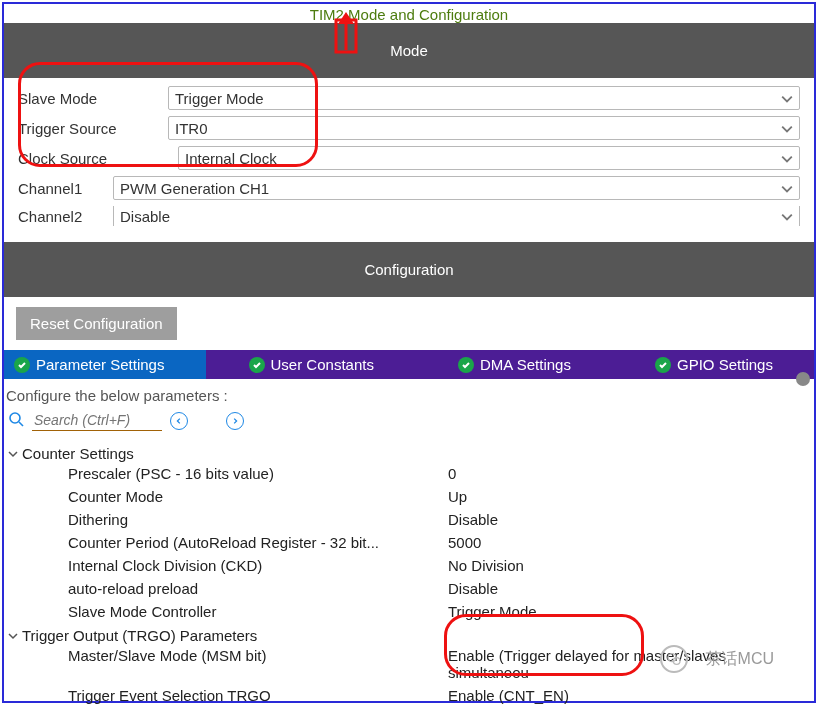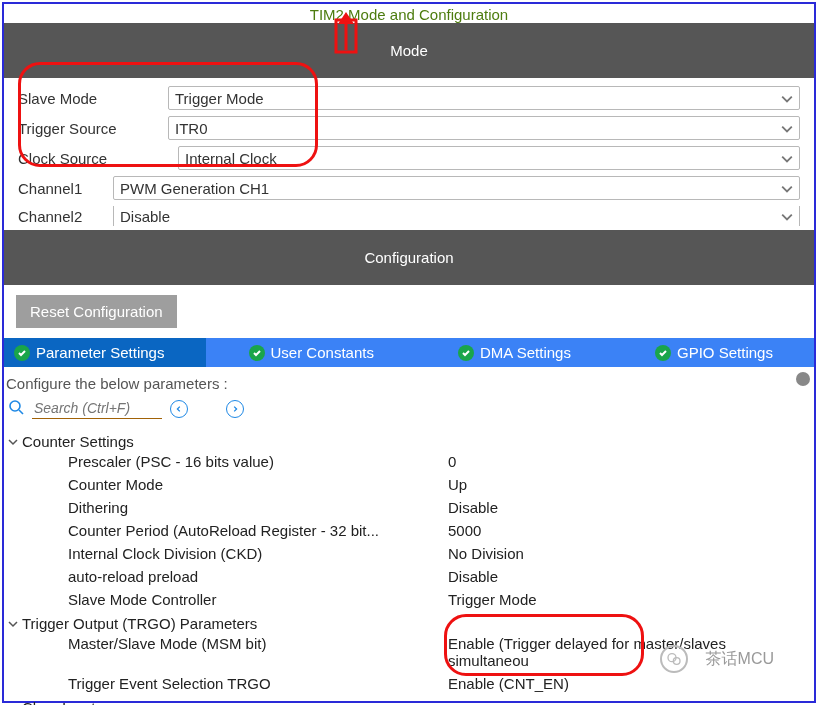--- a/index.html
+++ b/index.html
@@ -7,24 +7,24 @@
   .frame { border: 2px solid #2a2ad8; width: 814px; height: 701px; margin: 2px; position: relative; background: #fff; }
   .title { text-align: center; font-size: 15px; color: #4d7c0f; padding: 2px 0 0 0; }
   .band { background: #565656; color: #fff; text-align: center; font-size: 15px; padding: 19px 0; }
   .mode-area { padding: 8px 14px 0 14px; }
   .row { display: flex; align-items: center; margin-bottom: 6px; }
   .row label { width: 150px; font-size: 15px; color: #333; }
   .row.wide label { width: 160px; }
   .dd { flex: 1; border: 1px solid #b8b8b8; border-radius: 2px; height: 24px; display: flex; align-items: center; padding: 0 6px; font-size: 15px; color: #333; position: relative; background: #fff; }
   .dd .chev { position: absolute; right: 6px; top: 4px; }
   .chev svg { width: 12px; height: 12px; }
-  .cfg-band { margin-top: 4px; }
+  .cfg-band { margin-top: 16px; }
   .reset-row { padding: 10px 12px; }
   .reset-btn { background: #9e9e9e; color: #fff; border: none; padding: 8px 14px; font-size: 15px; cursor: pointer; }
-  .tabs { display: flex; background: #3b82f6; gap: 33px; }
+  .tabs { display: flex; background: #4c1d95; gap: 33px; }
   .tab { flex: 1 1 auto; display: flex; align-items: center; gap: 6px; padding: 6px 10px; color: #fff; font-size: 15px; cursor: pointer; white-space: nowrap; }
   .tab.active { background: #0a66c2; }
   .check-ic { width: 16px; height: 16px; border-radius: 50%; background: #1aa54a; display: inline-flex; align-items: center; justify-content: center; }
   .check-ic svg { width: 10px; height: 10px; }
   .instr { font-size: 15px; color: #555; padding: 8px 2px 4px 2px; }
   .search-row { display: flex; align-items: center; gap: 8px; padding: 2px 0 10px 4px; }
   .mag { color: #1e88e5; }
   .search-input { width: 130px; border: none; border-bottom: 1px solid #a16207; font-size: 14px; font-style: italic; color: #999; padding: 2px 2px; outline: none; }
   .nav-ic { width: 18px; height: 18px; border: 1.5px solid #1e88e5; border-radius: 50%; display: inline-flex; align-items: center; justify-content: center; color: #1e88e5; cursor: pointer; }
   .nav-ic svg { width: 8px; height: 8px; }

